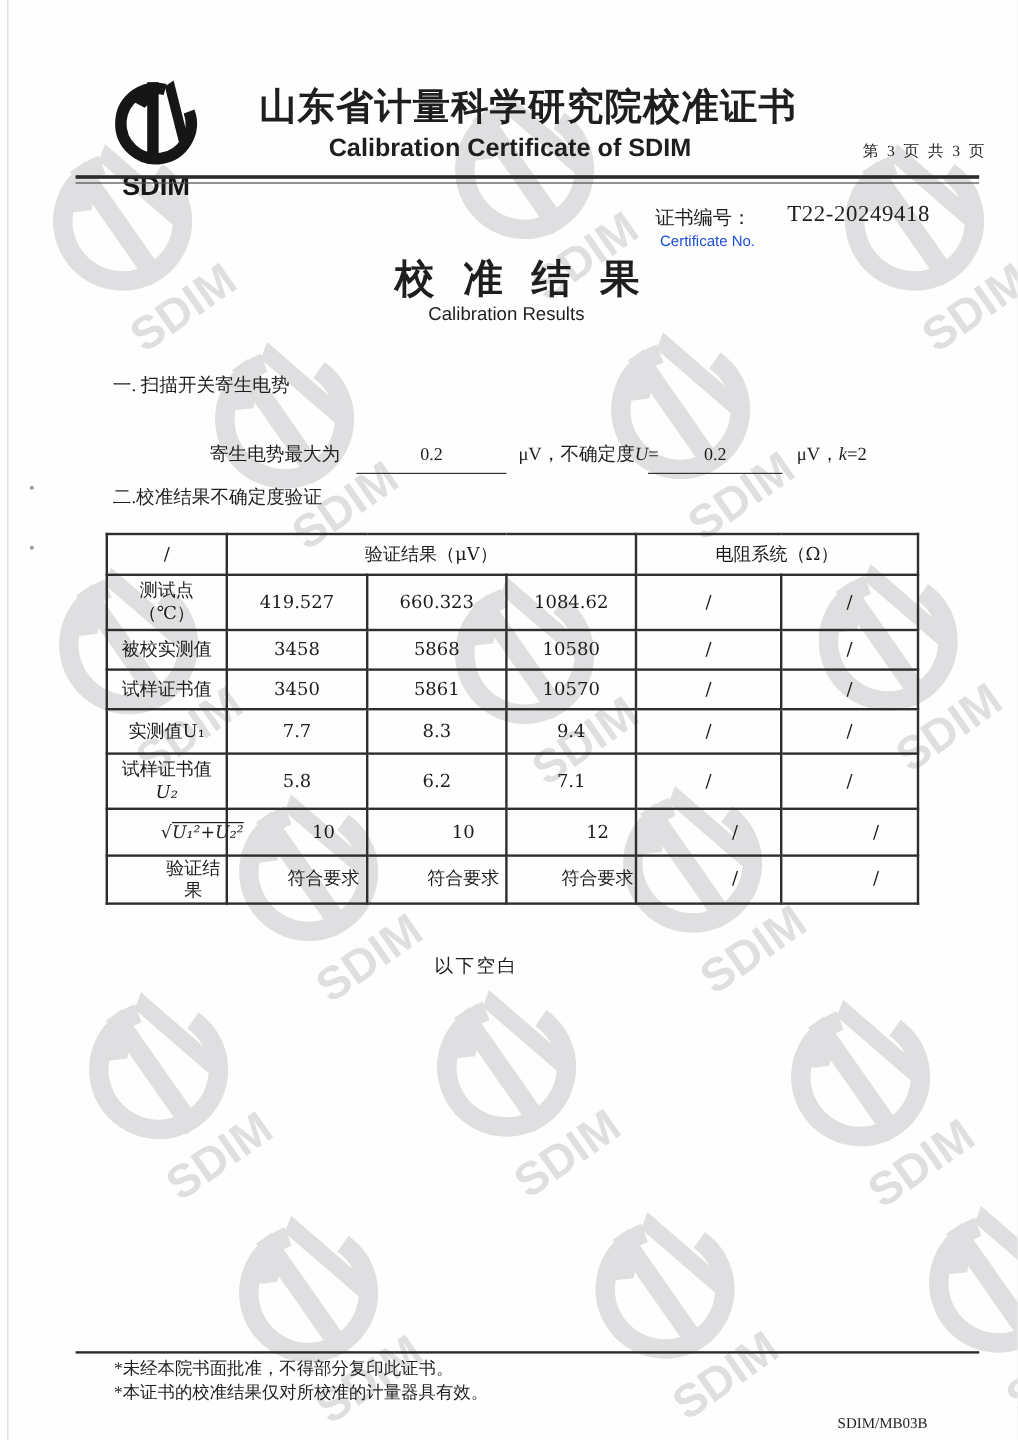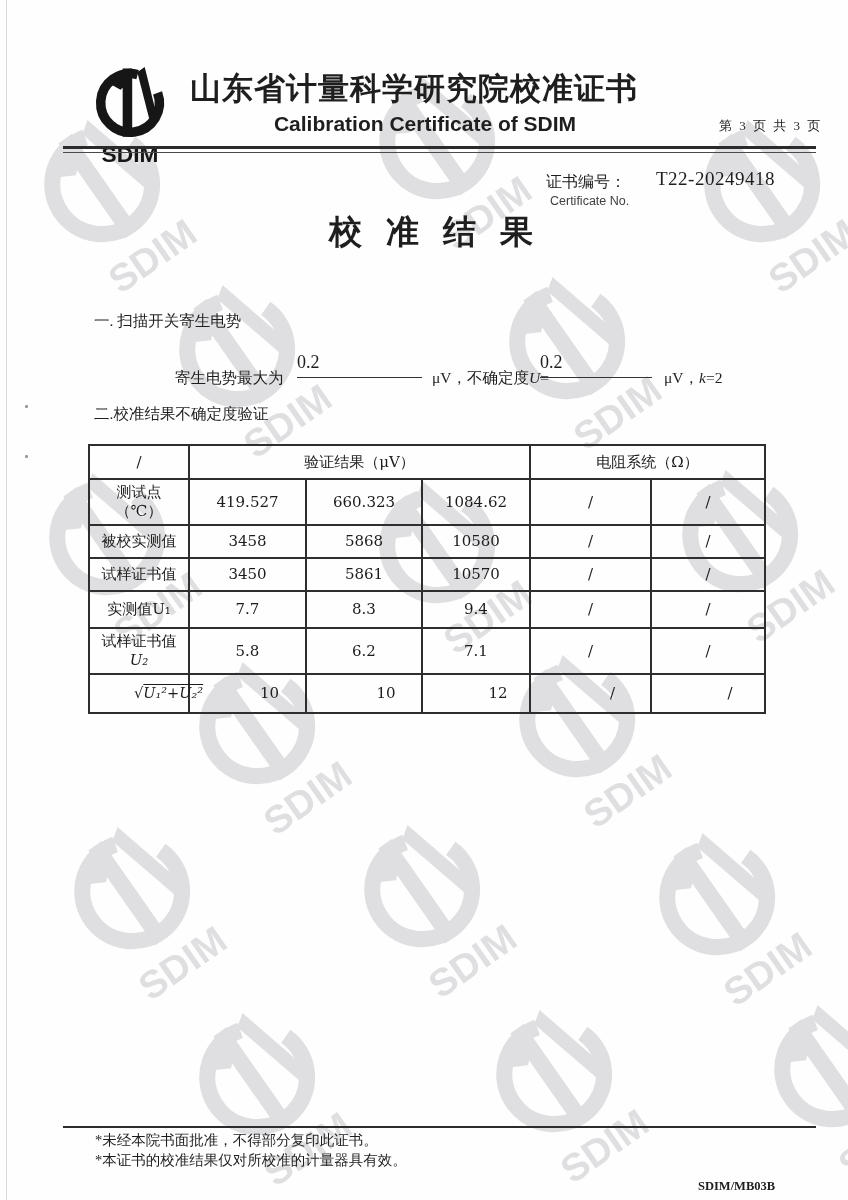--- a/index.html
+++ b/index.html
@@ -9,43 +9,43 @@
     font-family:"Liberation Serif","DejaVu Serif",serif; color:#1e1e1e;
   }
   
   .scan-edge{position:absolute;left:6px;top:0;width:1px;height:1200px;background:#d9d9d9;}
   .speck{position:absolute;width:3px;height:3px;background:#9a9a9a;border-radius:1px;}
   
   .wm{position:absolute;width:150px;height:187px;color:#9a9aa0;opacity:.30;
       transform:rotate(-35deg);z-index:0;pointer-events:none;}
   
   .logo-svg{position:absolute;left:86px;top:56px;width:88px;height:110px;color:#161616;z-index:2;}
-  .title-cn{position:absolute;left:190px;top:68px;width:500px;
+  .title-cn{position:absolute;left:190px;top:68px;width:500px;text-align:center;
     font-size:31px;font-weight:bold;letter-spacing:1px;z-index:2;}
   .title-en{position:absolute;left:190px;top:112px;width:470px;text-align:center;
     font-family:"Liberation Sans","DejaVu Sans",sans-serif;font-size:21px;font-weight:bold;z-index:2;}
   .page-info{position:absolute;left:683px;top:117px;font-size:13px;letter-spacing:2px;z-index:2;margin-left:36px;}
   .rule-double-a{position:absolute;left:63px;top:146px;width:753px;border-top:3px solid #2b2b2b;z-index:2;}
   .rule-double-b{position:absolute;left:63px;top:152px;width:753px;border-top:1px solid #4a4a4a;z-index:2;}
   
   .cert-label-cn{position:absolute;left:546px;top:172px;font-size:16px;z-index:2;}
   .cert-value{position:absolute;left:656px;top:168px;font-size:19px;letter-spacing:.5px;z-index:2;}
   .cert-label-en{position:absolute;left:550px;top:194px;font-size:12.5px;
-    font-family:"Liberation Sans","DejaVu Sans",sans-serif;color:#404040;z-index:2;}
+    font-family:"Liberation Sans","DejaVu Sans",sans-serif;color:#1d4ed8;z-index:2;}
   
   .results-cn{position:absolute;left:0;top:210px;width:886px;text-align:center;
     font-family:"Liberation Sans","DejaVu Sans",sans-serif;
     font-size:33px;font-weight:bold;letter-spacing:24px;z-index:2;}
   .results-en{position:absolute;left:0;top:254px;width:844px;text-align:center;
     font-family:"Liberation Sans","DejaVu Sans",sans-serif;font-size:15.5px;z-index:2;}
   
   .s1-heading{position:absolute;left:94px;top:311px;font-size:15.5px;z-index:2;}
   .s1-prefix{position:absolute;left:175px;top:368px;font-size:15.5px;z-index:2;text-align:right;}
-  .blank-line{position:absolute;top:349px;height:28px;border-bottom:1.5px solid #333;
-    font-size:18px;line-height:26px;z-index:2;}
+  .blank-line{position:absolute;top:366px;height:28px;border-bottom:1.5px solid #333;
+    text-align:center;font-size:15px;line-height:26px;z-index:2;}
   .bl1{left:297px;width:125px;}
   .bl2{left:540px;width:112px;}
   .s1-mid{position:absolute;left:432px;top:368px;font-size:15.5px;z-index:2;}
   .s1-suffix{position:absolute;left:664px;top:368px;font-size:15.5px;z-index:2;}
   .ital{font-style:italic;}
   .s2-heading{position:absolute;left:94px;top:404px;font-size:15.5px;z-index:2;}
   
   table.cal{position:absolute;left:88px;top:444px;width:676px;border-collapse:collapse;
     table-layout:fixed;z-index:1;font-size:15px;color:#1c1c1c;background:transparent;}
   table.cal td{border:2px solid #2e2e2e;text-align:center;vertical-align:middle;
@@ -53,21 +53,21 @@
   tr.h32 td{height:32px;} tr.h44 td{height:44px;} tr.h31 td{height:31px;}
   tr.h35 td{height:35px;} tr.h37 td{height:37px;padding-left:44px;}
   .ovl{text-decoration:overline;}
   .frm{font-style:italic;font-size:14.5px;}
   
   .below-blank{position:absolute;left:0;top:795px;width:794px;text-align:center;
     font-size:15.5px;letter-spacing:2px;z-index:2;}
   .foot-rule{position:absolute;left:63px;top:1126px;width:753px;border-top:2px solid #2c2c2c;z-index:2;}
   .foot-note1{position:absolute;left:95px;top:1131px;font-size:14.5px;z-index:2;text-align:center;}
   .foot-note2{position:absolute;left:95px;top:1151px;font-size:14.5px;z-index:2;}
-  .form-no{position:absolute;left:698px;top:1179px;font-size:12.5px;z-index:2;font-weight:bold;}
+  .form-no{position:absolute;left:698px;top:1179px;font-size:12.5px;z-index:2;}
 </style>
 </head>
 <body>
 
 <div class="page">
 
   <svg width="0" height="0" style="position:absolute" aria-hidden="true">
     <defs>
       <g id="sdim-logo">
         <path d="M 70.4 25.4 A 40 40 0 1 0 97.6 50.3" fill="none" stroke="currentColor" stroke-width="13"></path>
@@ -139,20 +139,21 @@
   <div class="title-en">Calibration Certificate of SDIM</div>
   <div class="page-info">第 3 页 共 3 页</div>
   <div class="rule-double-a"></div>
   <div class="rule-double-b"></div>
 
   <div class="cert-label-cn">证书编号：</div>
   <div class="cert-value">T22-20249418</div>
   <div class="cert-label-en">Certificate No.</div>
 
   <div class="results-cn">校准结果</div>
+  <div class="results-en">Calibration Results</div>
 
   <div class="s1-heading">一. 扫描开关寄生电势</div>
   <div class="s1-prefix">寄生电势最大为</div>
   <div class="blank-line bl1">0.2</div>
   <div class="s1-mid"><span>μV，不确定度</span><span class="ital">U</span><span>=</span></div>
   <div class="blank-line bl2">0.2</div>
   <div class="s1-suffix"><span>μV，</span><span class="ital">k</span><span>=2</span></div>
 
   <div class="s2-heading">二.校准结果不确定度验证</div>
 
@@ -212,22 +213,31 @@
       <td>/</td>
     </tr>
     <tr class="h37">
       <td><span class="frm">√</span><span class="frm ovl">U₁²+U₂²</span></td>
       <td>10</td>
       <td>10</td>
       <td>12</td>
       <td>/</td>
       <td>/</td>
     </tr>
+    <tr class="h37">
+      <td>验证结果</td>
+      <td>符合要求</td>
+      <td>符合要求</td>
+      <td>符合要求</td>
+      <td>/</td>
+      <td>/</td>
+    </tr>
   </tbody>
     </table>
 
+  <div class="below-blank">以下空白</div>
 
   <div class="foot-rule"></div>
   <div class="foot-note1">*未经本院书面批准，不得部分复印此证书。</div>
   <div class="foot-note2">*本证书的校准结果仅对所校准的计量器具有效。</div>
   <div class="form-no">SDIM/MB03B</div>
 
 </div>
 
 </body></html>

